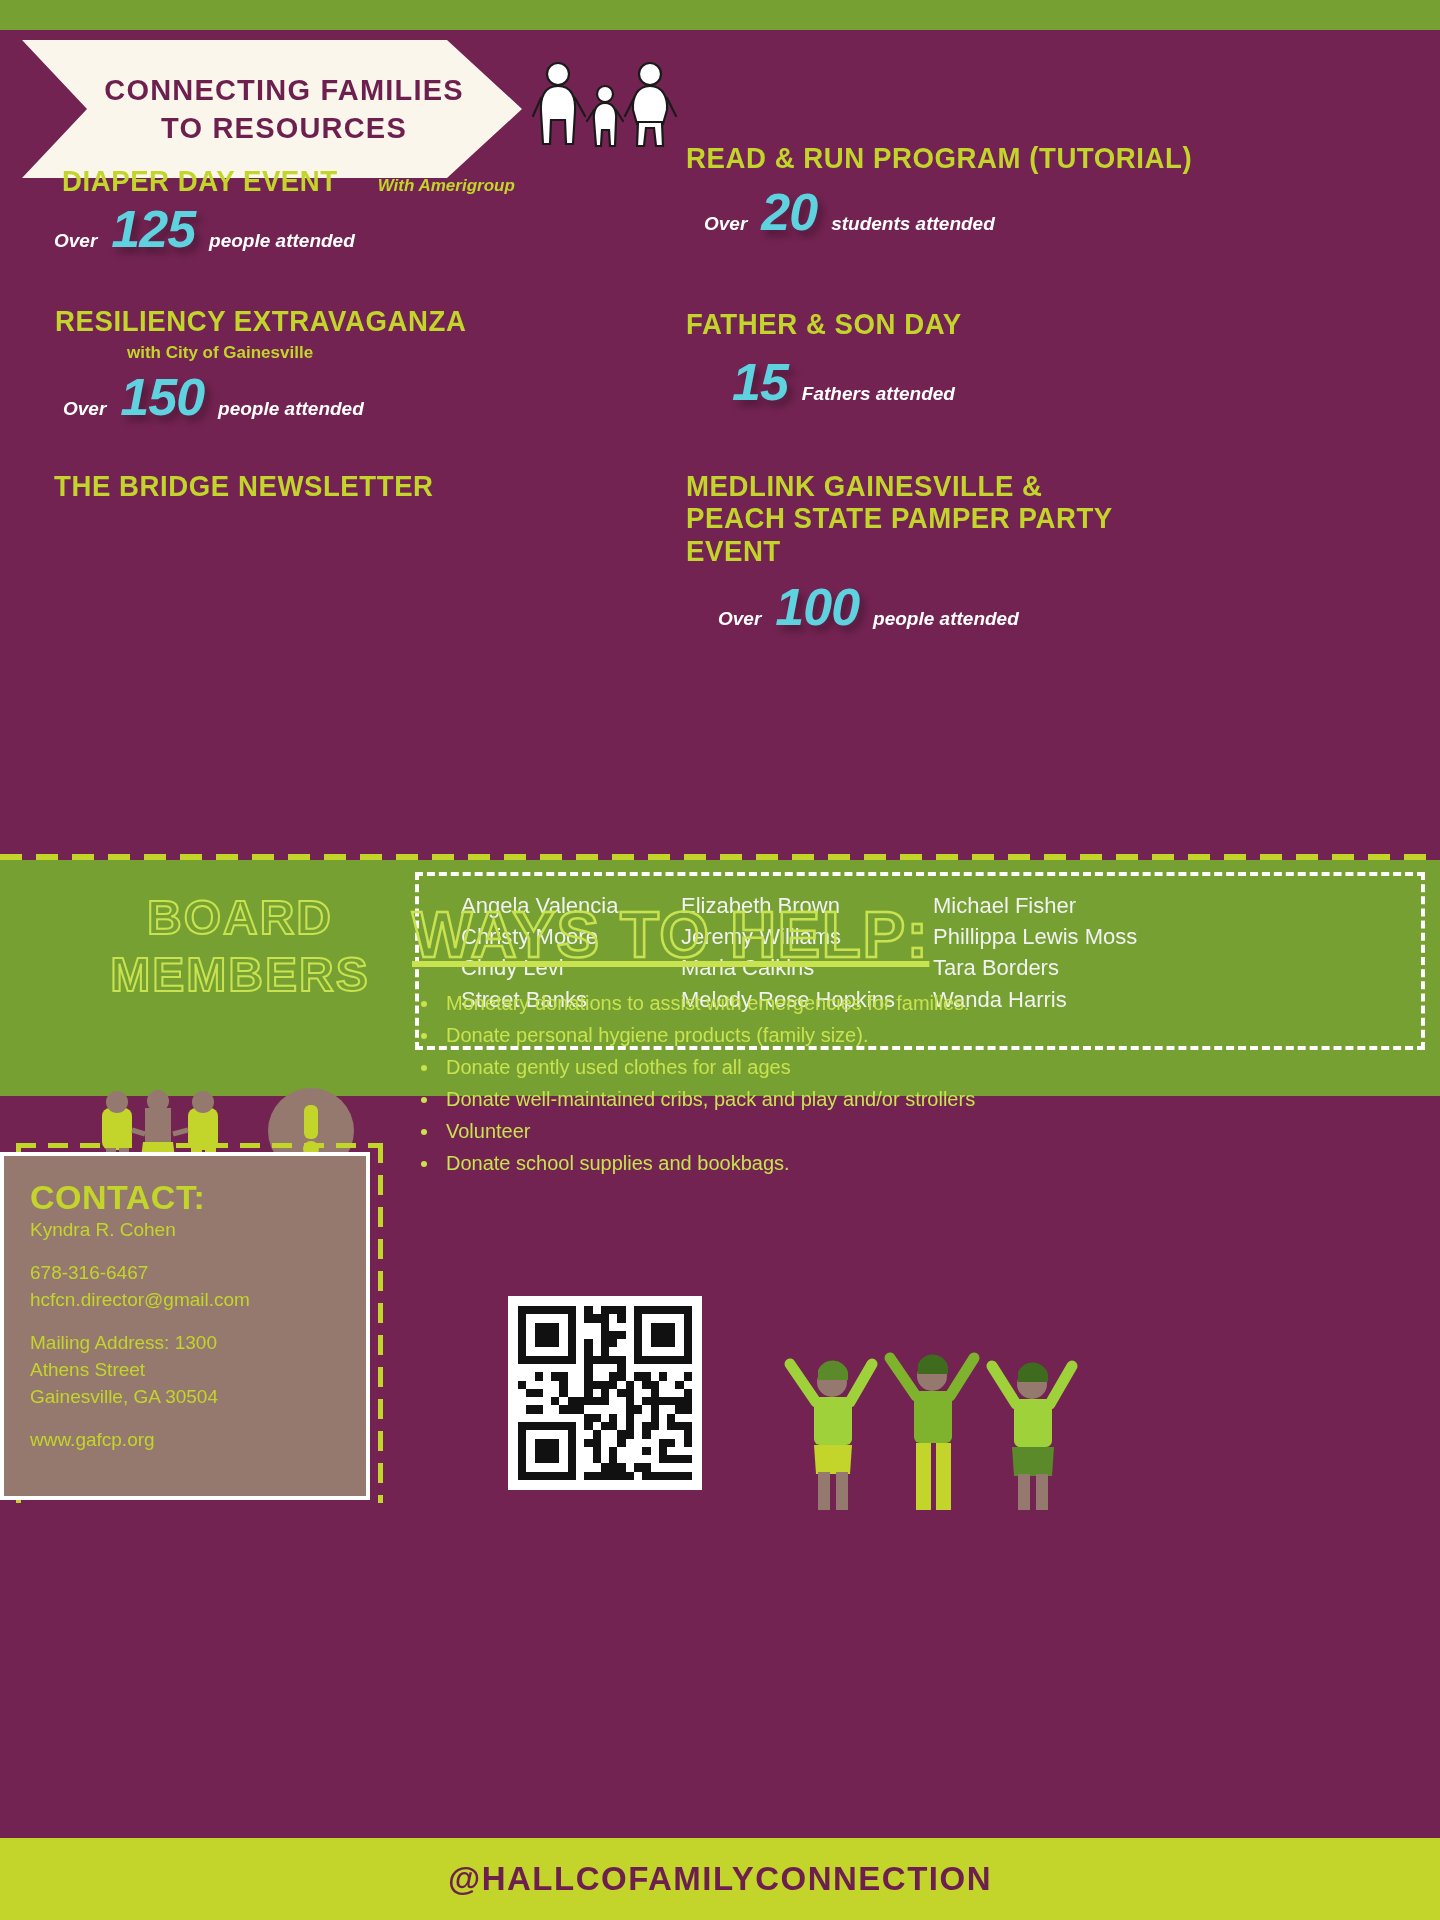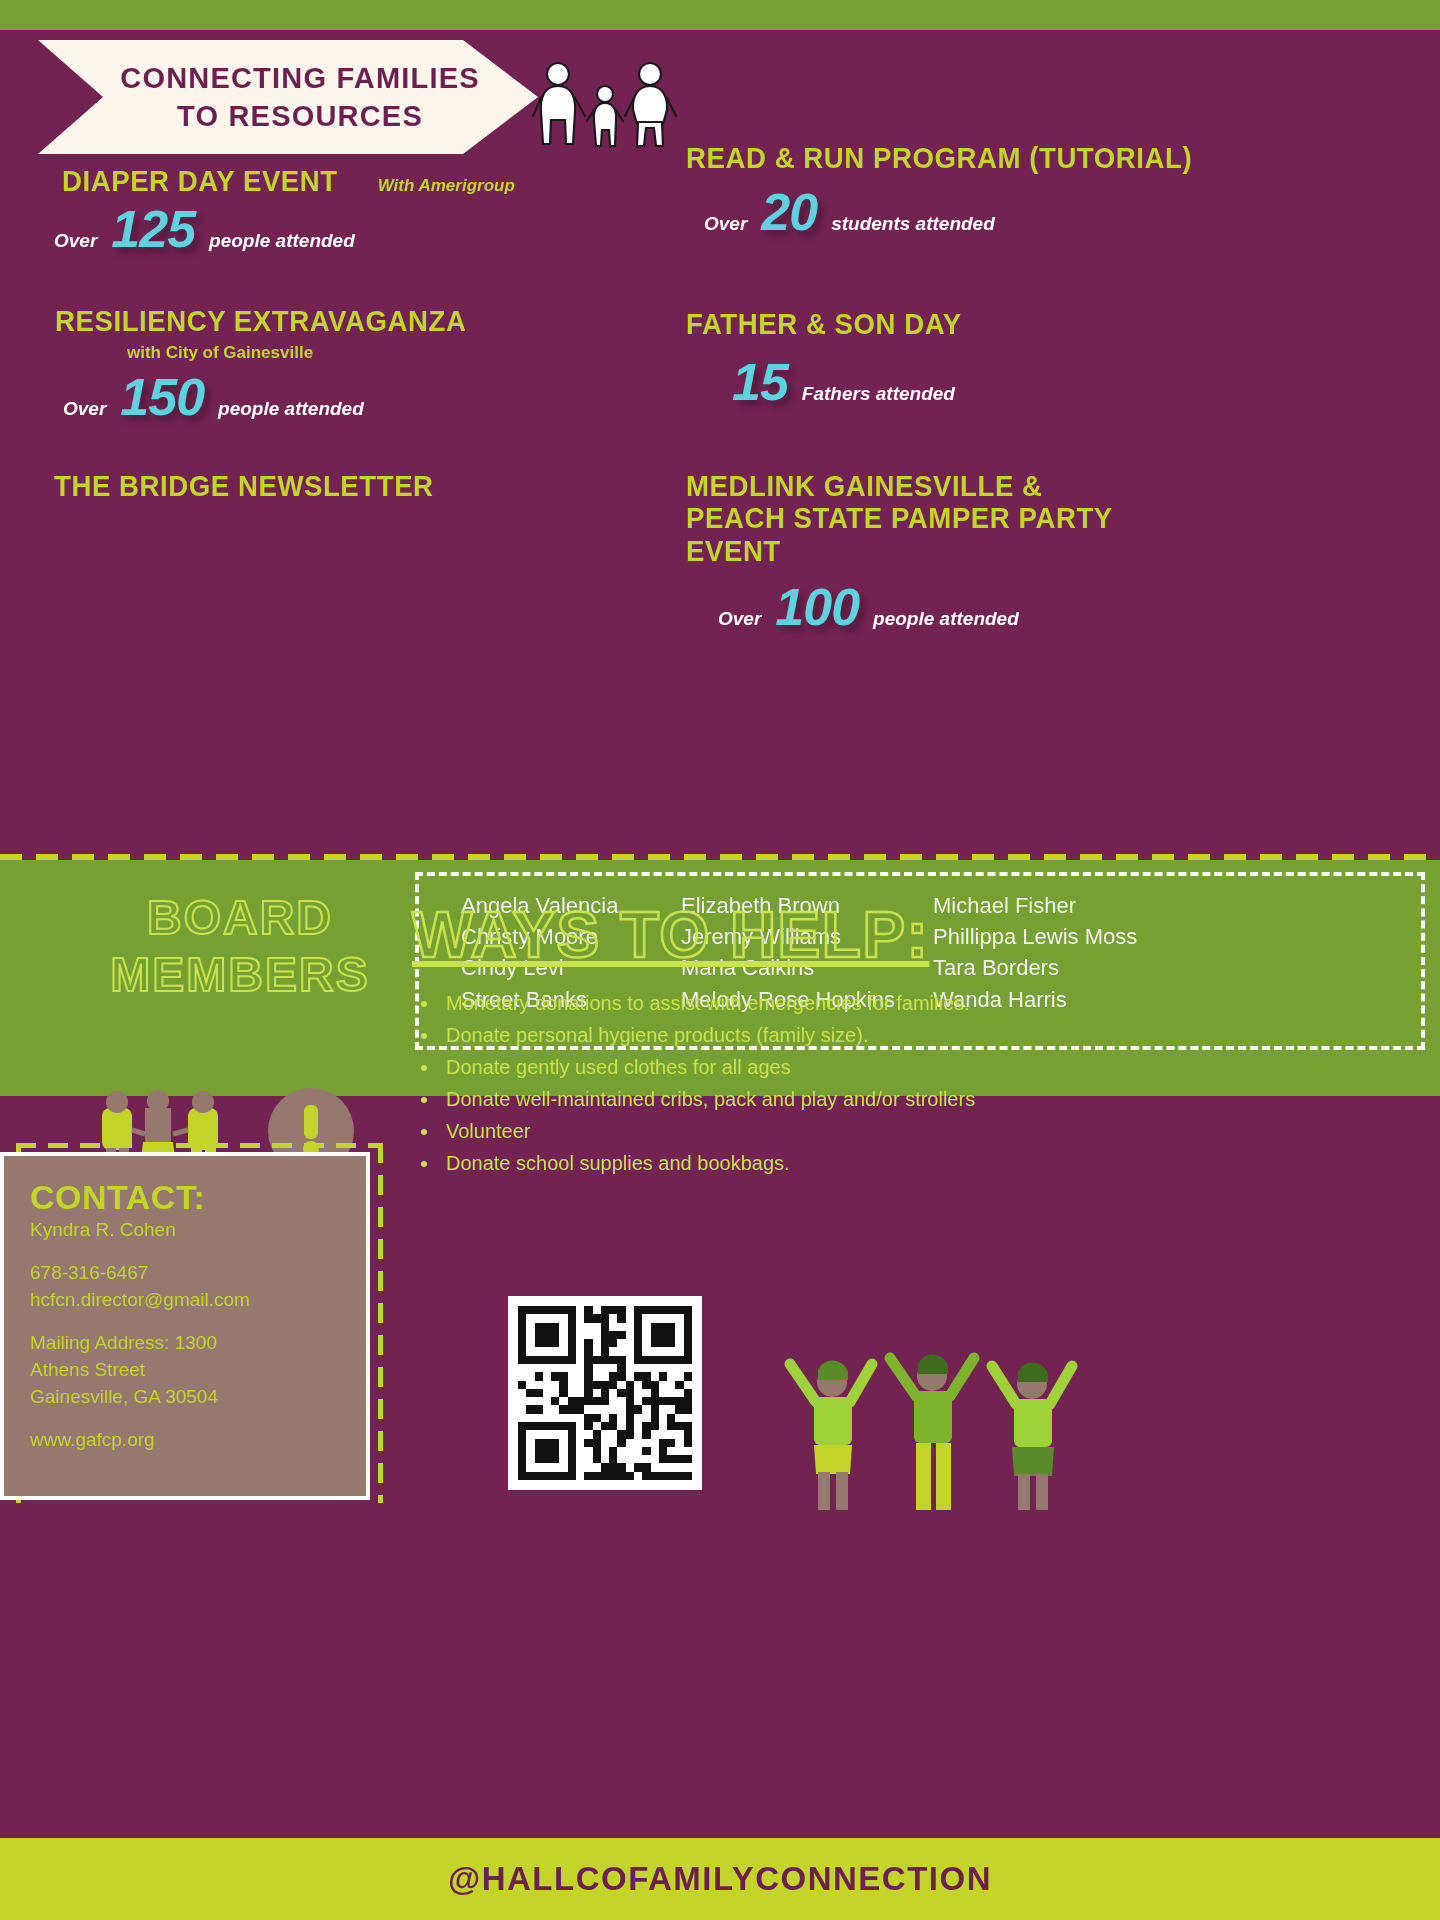--- a/index.html
+++ b/index.html
@@ -8,21 +8,21 @@
     font-family: "Liberation Sans", sans-serif;
     background: #722351;
     overflow: hidden;
   }
   .page { position: relative; width: 1440px; height: 1920px; background: #722351; }
 
   
   .top-bar { position: absolute; top: 0; left: 0; width: 1440px; height: 30px; background: #76a032; }
 
   
-  .banner-wrap { position: absolute; top: 40px; left: 38px; width: 500px; height: 114px; }
+  .banner-wrap { position: absolute; top: 40px; left: 22px; width: 500px; height: 138px; }
   .banner-inner {
     position: absolute; inset: 0; background: #faf6ec;
     clip-path: polygon(0 0, 85% 0, 100% 50%, 85% 100%, 0 100%, 13% 50%);
     display: flex; flex-direction: column; align-items: center; justify-content: center;
     padding-left: 24px;
   }
   .banner-inner div {
     color: #6d1f4e; font-weight: bold; font-size: 29px; letter-spacing: 1.2px; line-height: 1.32;
     text-align: center;
   }

